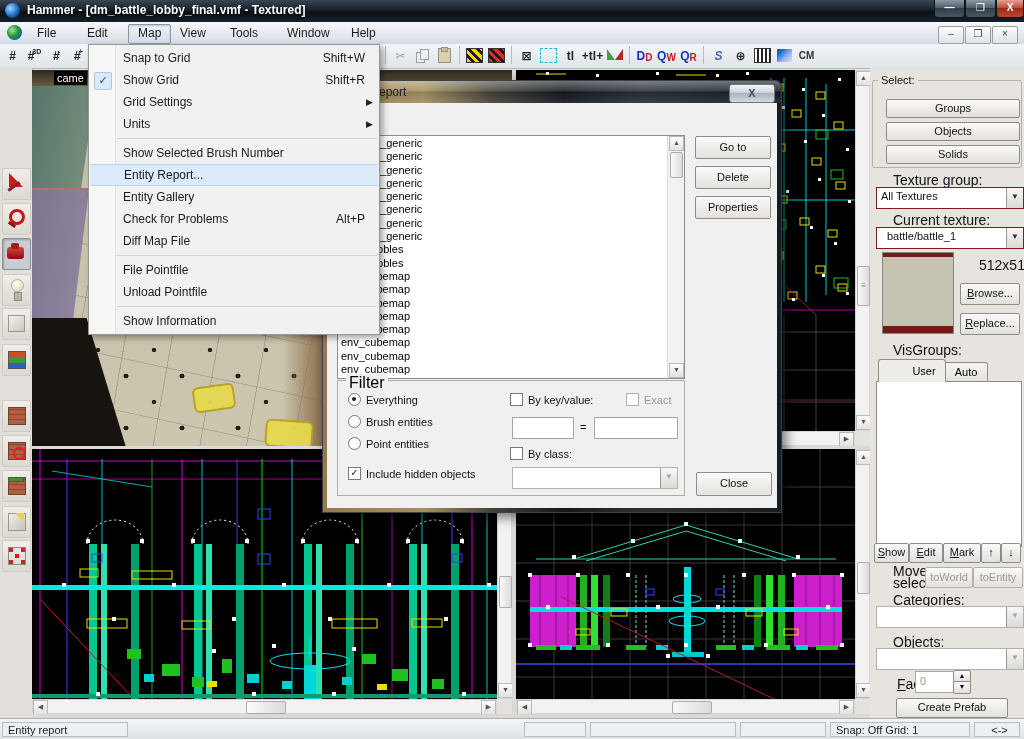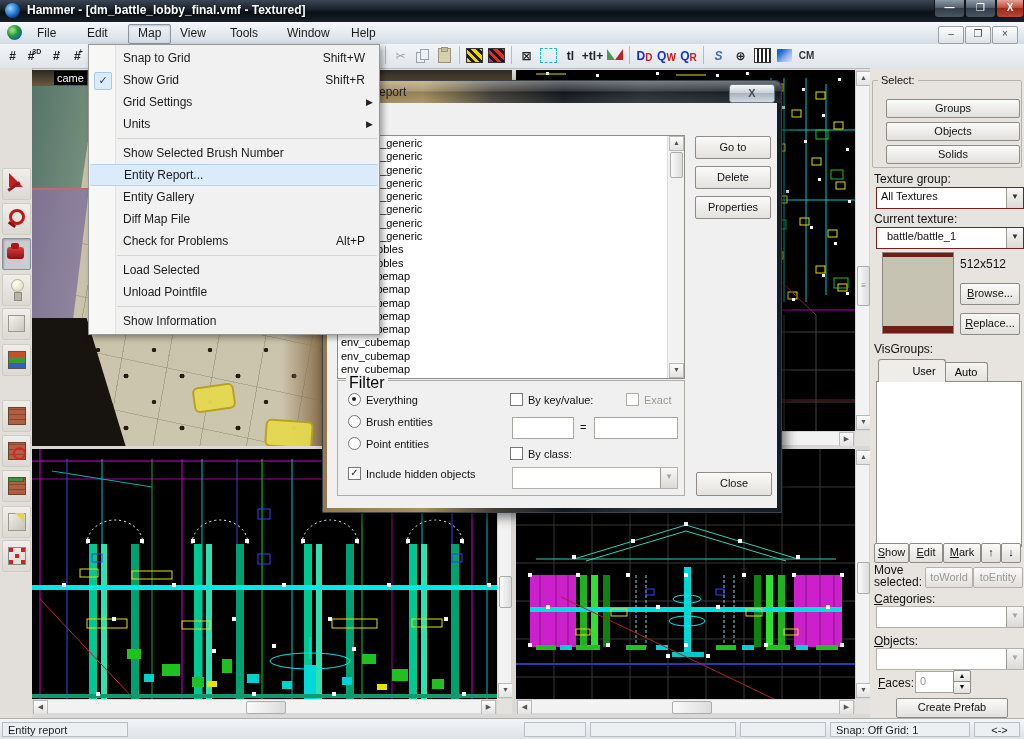--- a/index.html
+++ b/index.html
@@ -142,21 +142,21 @@
     border-radius:2px;color:#888;font-size:8px;text-align:center;}
 
   
   #sidepanel{left:870px;top:68px;width:154px;height:650px;background:#e7e4df;}
   .gbox{position:absolute;border:1px solid #b6b3ae;border-radius:2px;}
   .glabel{position:absolute;background:#e7e4df;padding:0 3px;font-size:11px;color:#111;}
   .pbtn{position:absolute;background:linear-gradient(#fafafa,#e2e0dc);border:1px solid #8f8c87;
     border-radius:2px;font-size:11px;color:#111;text-align:center;display:block;}
   .pbtn.disabled{color:#9c9994;border-color:#b4b1ac;}
   .u1::first-letter{text-decoration:underline;}
-  .plabel{position:absolute;font-size:12px;color:#111;}
+  .plabel{position:absolute;font-size:14px;color:#111;margin-left:19px;}
   .combo{position:absolute;background:#fff;border:1px solid #7f1d1d;font-size:11px;color:#111;}
   .combo .cval{position:absolute;left:4px;top:2px;white-space:nowrap;}
   .combo .carrow{position:absolute;right:0;top:0;bottom:0;width:16px;
     background:linear-gradient(#f8f8f8,#dcdad6);border-left:1px solid #9c9994;
     color:#333;font-size:8px;text-align:center;line-height:18px;}
   .combo.disabled{background:#fff;border-color:#b4b1ac;}
   .combo.disabled .carrow{color:#a8a5a0;}
   #tex-preview{left:12px;top:184px;width:70px;height:80px;border:1px solid #8a8780;
     background:linear-gradient(#6e1f15 0 5%,#c7c3b2 5% 91%,#6e1f15 91%);}
   .tab{position:absolute;border:1px solid #8f8c87;border-bottom:none;border-radius:3px 3px 0 0;
@@ -833,31 +833,31 @@
       <div class="mrow hl">
         <span class="gut"></span>
         <span class="lbl">Entity Report...</span>
       </div>
       <div class="mrow">
         <span class="gut"></span>
         <span class="lbl">Entity Gallery</span>
       </div>
       <div class="mrow">
         <span class="gut"></span>
-        <span class="lbl">Diff Map File</span>
-      </div>
-      <div class="mrow">
-        <span class="gut"></span>
         <span class="lbl">Check for Problems</span>
         <span class="sc">Alt+P</span>
       </div>
+      <div class="mrow">
+        <span class="gut"></span>
+        <span class="lbl">Diff Map File</span>
+      </div>
       <div class="msep"></div>
       <div class="mrow">
         <span class="gut"></span>
-        <span class="lbl">Load Selected</span>
+        <span class="lbl">File Pointfile</span>
       </div>
       <div class="mrow">
         <span class="gut"></span>
         <span class="lbl">Unload Pointfile</span>
       </div>
       <div class="msep"></div>
       <div class="mrow">
         <span class="gut"></span>
         <span class="lbl">Show Information</span>
       </div>

